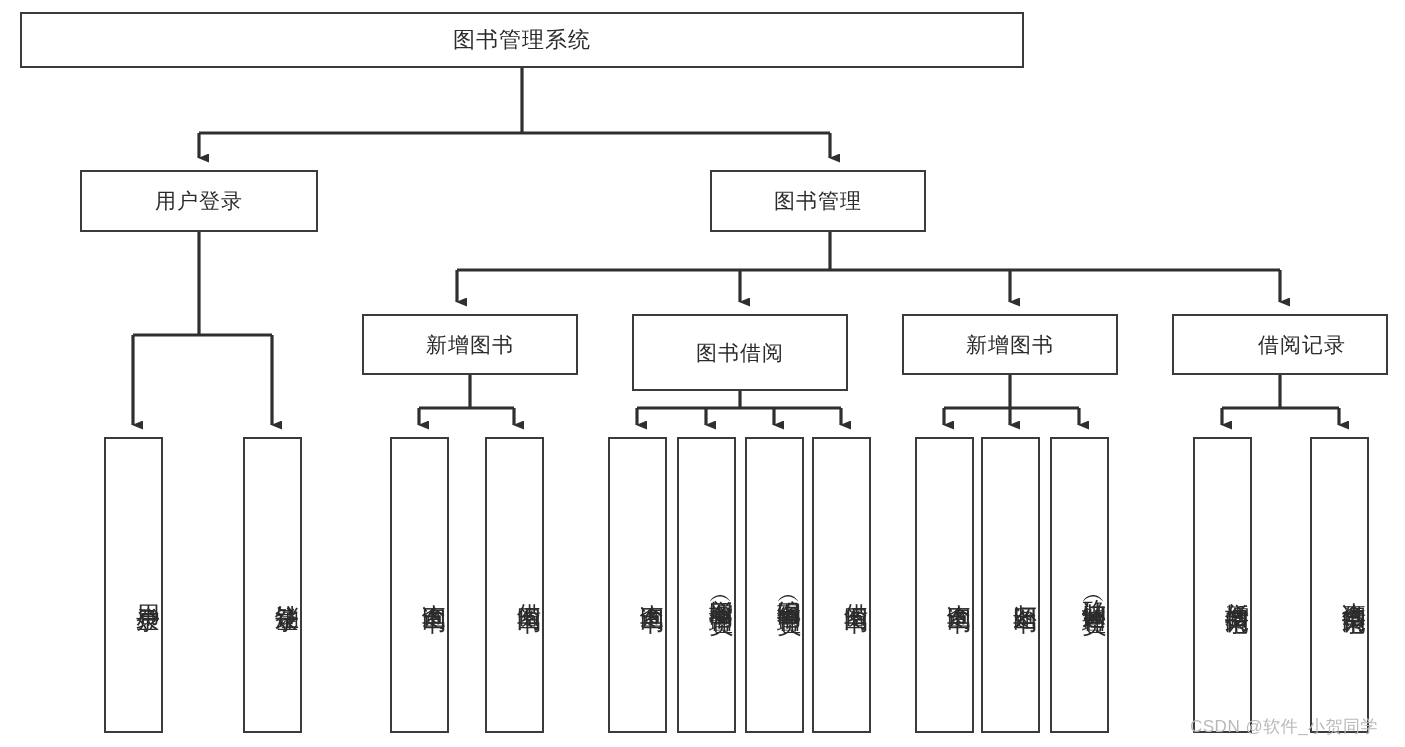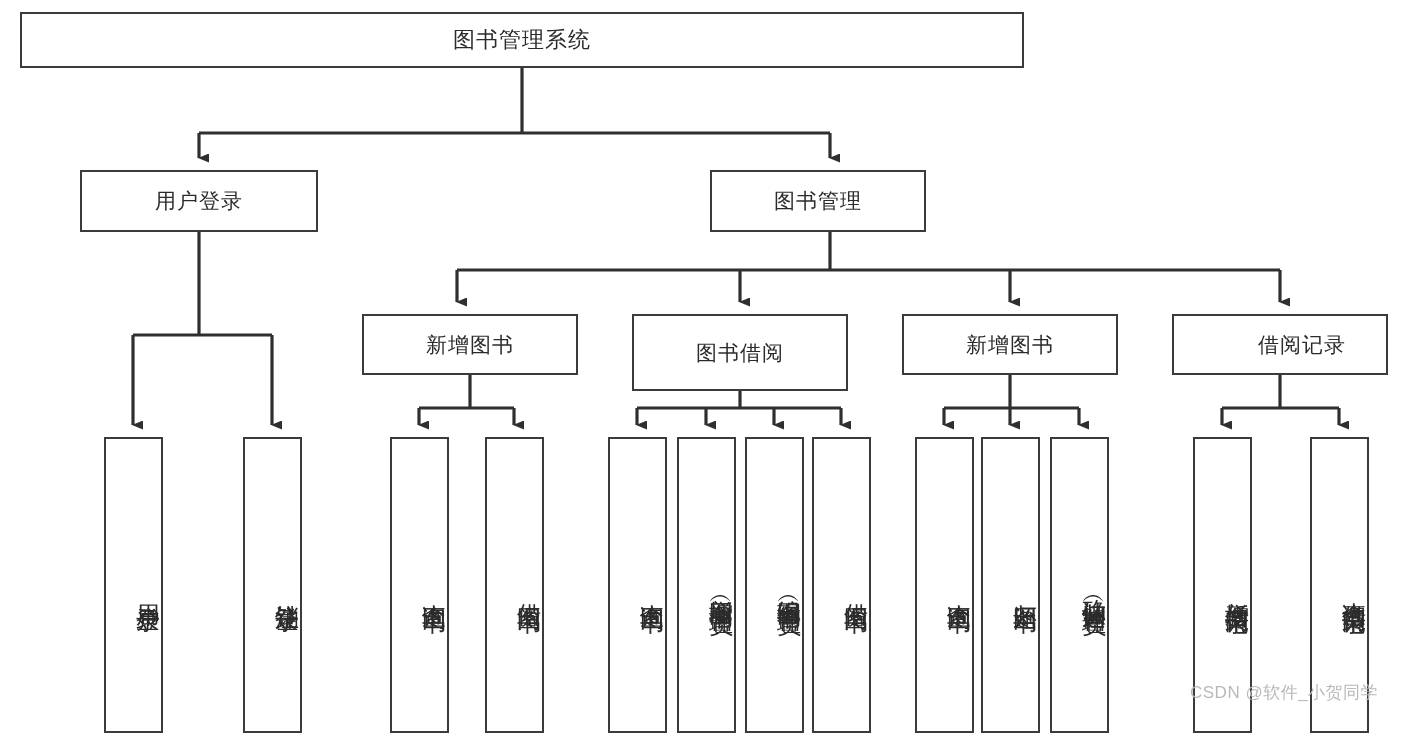--- a/index.html
+++ b/index.html
@@ -183,15 +183,15 @@
     <span>确认归还（管理员）</span>
   </div>
 
   <div class="node node-v" style="left:1193px; top:437px; width:59px; height:296px;">
     <span>新增借阅记录</span>
   </div>
   <div class="node node-v" style="left:1310px; top:437px; width:59px; height:296px;">
     <span>查询借阅记录</span>
   </div>
 
-  <div class="watermark" style="left:1190px; top:681px;">CSDN @软件_小贺同学</div>
+  <div class="watermark" style="left:1190px; top:715px;">CSDN @软件_小贺同学</div>
 
 </div>
 
 </body></html>

